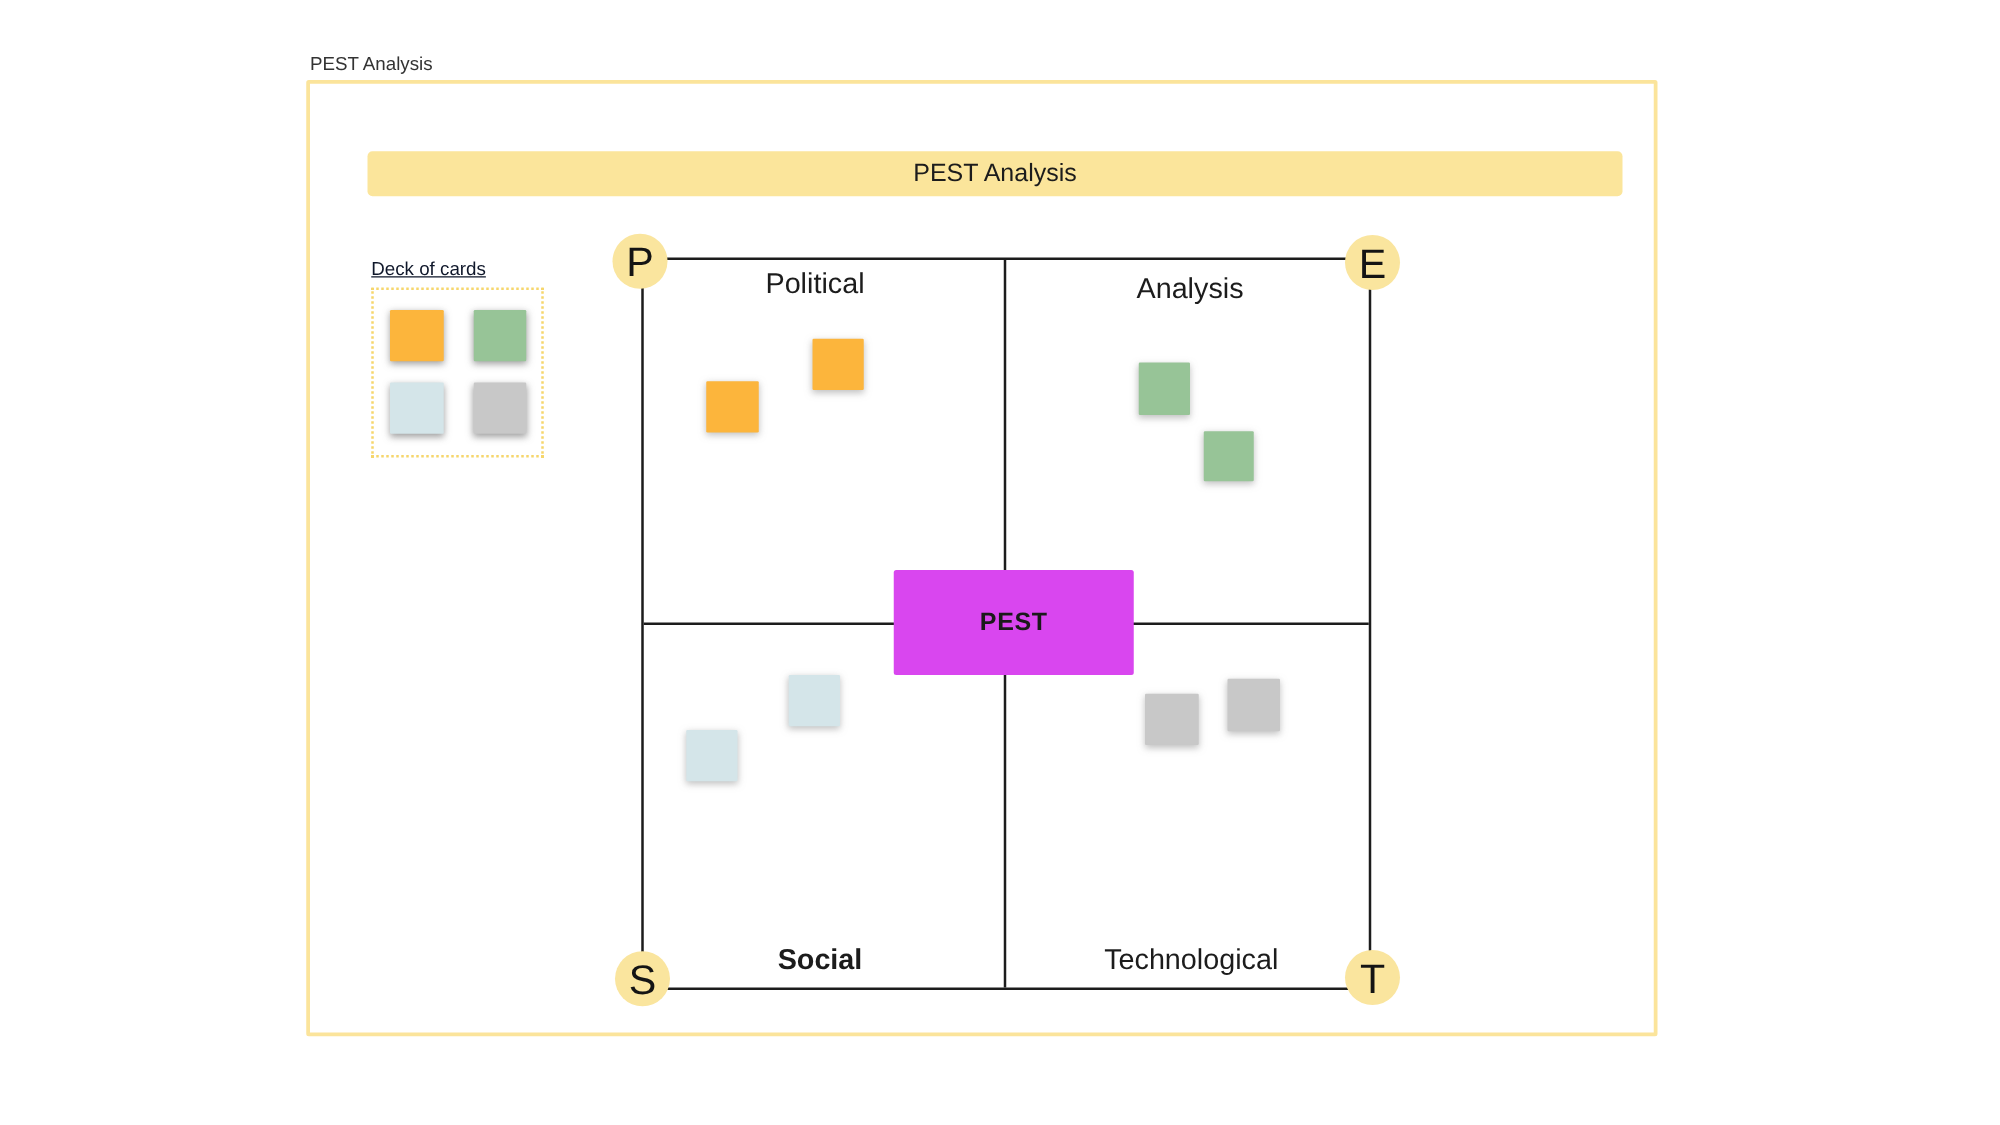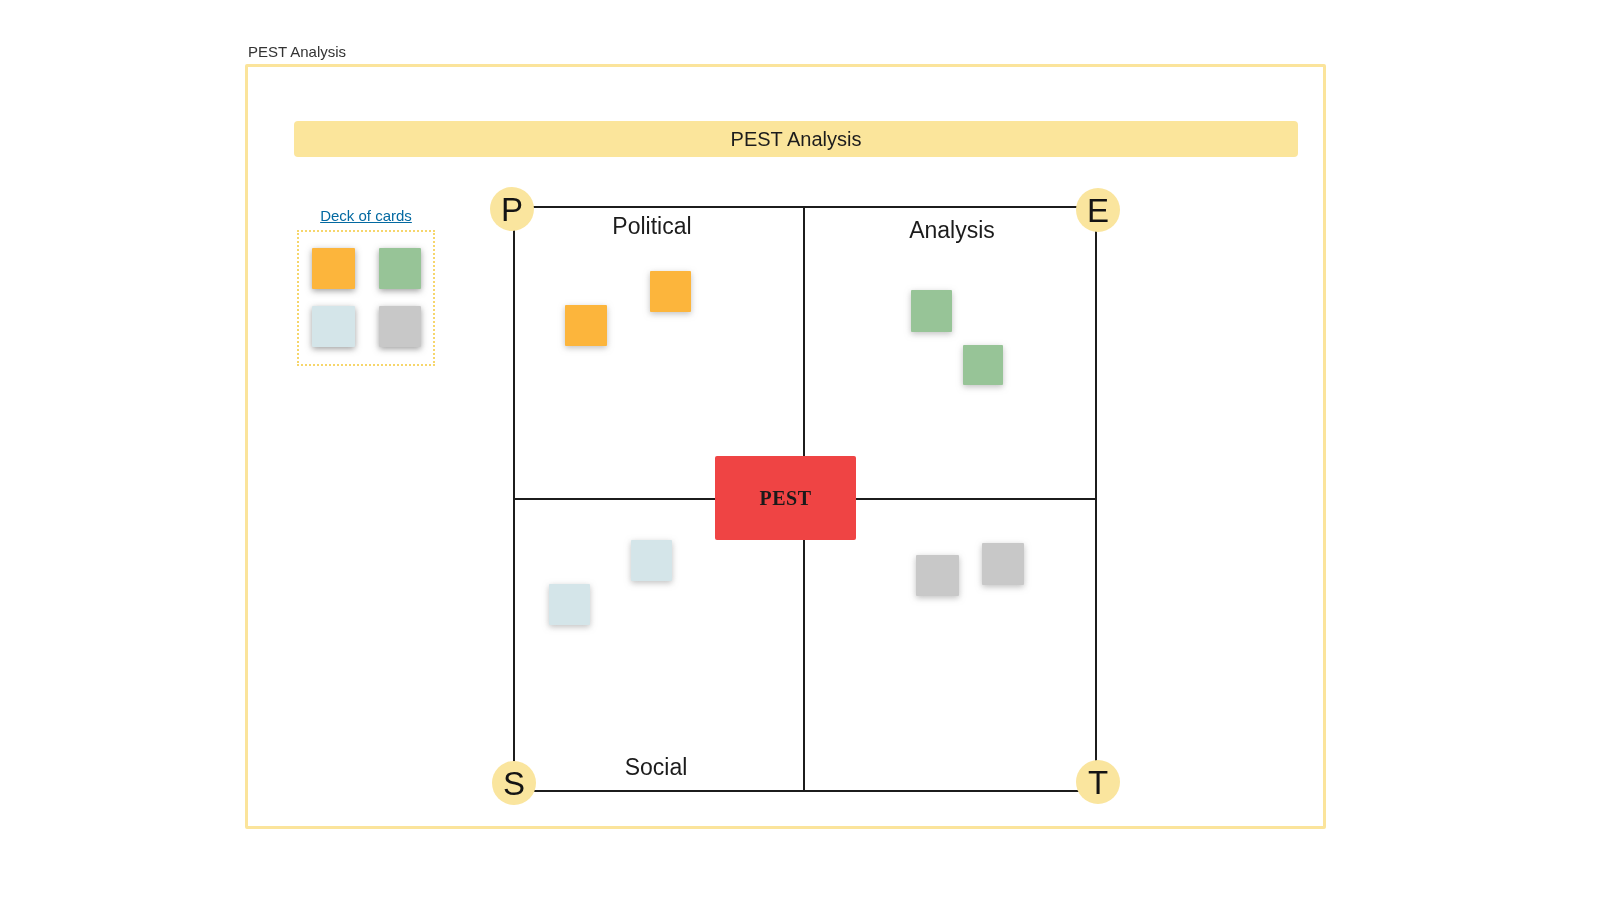--- a/index.html
+++ b/index.html
@@ -21,22 +21,22 @@
   .banner {
     position: absolute; left: 46px; top: 54px;
     width: 1004px; height: 36px;
     background: #fbe59b; border-radius: 4px;
     display: flex; align-items: center; justify-content: center;
     font-size: 20px; color: #1c1c1c;
   }
 
   .deck-label {
     position: absolute; left: 49px; top: 140px; width: 138px;
-    text-align: center; font-size: 15px;
-    text-decoration: underline; color: #0369a1;
+    font-size: 15px;
+    text-decoration: underline; color: #0f172a;
   }
   .deck-box {
     position: absolute; left: 49px; top: 163px;
     width: 138px; height: 136px;
     border: 2px dotted #f6d66c;
     display: grid;
     grid-template-columns: 43px 42px;
     grid-template-rows: 41px 41px;
     column-gap: 24px; row-gap: 17px;
     padding: 16px 0 0 13px;
@@ -71,29 +71,29 @@
   .corner.e { left: 828px; top: 121px; }
   .corner.s { left: 244px; top: 694px; }
   .corner.t { left: 828px; top: 693px; }
 
   .quad-label {
     position: absolute; transform: translateX(-50%);
     font-size: 23px; color: #1c1c1c; white-space: nowrap;
   }
   .quad-label.political     { left: 404px; top: 146px; }
   .quad-label.economic      { left: 704px; top: 150px; }
-  .quad-label.social        { left: 408px; top: 687px; }
+  .quad-label.social        { left: 408px; top: 687px; font-weight: bold; }
   .quad-label.technological { left: 705px; top: 687px; }
 
   .center-box {
     position: absolute; left: 467px; top: 389px;
-    width: 141px; height: 84px;
-    background: #ef4444; border-radius: 2px;
+    width: 192px; height: 84px;
+    background: #d946ef; border-radius: 2px;
     display: flex; align-items: center; justify-content: center;
-    font-size: 20px; font-weight: bold; color: #1a1a1a; letter-spacing: 0.5px; font-family: Liberation Serif, serif;
+    font-size: 20px; font-weight: bold; color: #1a1a1a; letter-spacing: 0.5px;
   }
 
   .note {
     position: absolute;
     box-shadow: 0 2px 6px rgba(140,140,140,0.55);
     border-radius: 1px;
   }
 </style>
 </head>
 <body>
@@ -113,20 +113,21 @@
   </div>
 
   <div class="grid">
     <div class="vline"></div>
     <div class="hline"></div>
   </div>
 
   <div class="quad-label political">Political</div>
   <div class="quad-label economic">Analysis</div>
   <div class="quad-label social">Social</div>
+  <div class="quad-label technological">Technological</div>
 
   <div class="corner p">P</div>
   <div class="corner e">E</div>
   <div class="corner s">S</div>
   <div class="corner t">T</div>
 
   <div class="center-box">PEST</div>
 
   <div>
       <div class="note" style="left: 402px; top: 204px; width: 41px; height: 41px; background: rgb(252, 181, 60);"></div>

